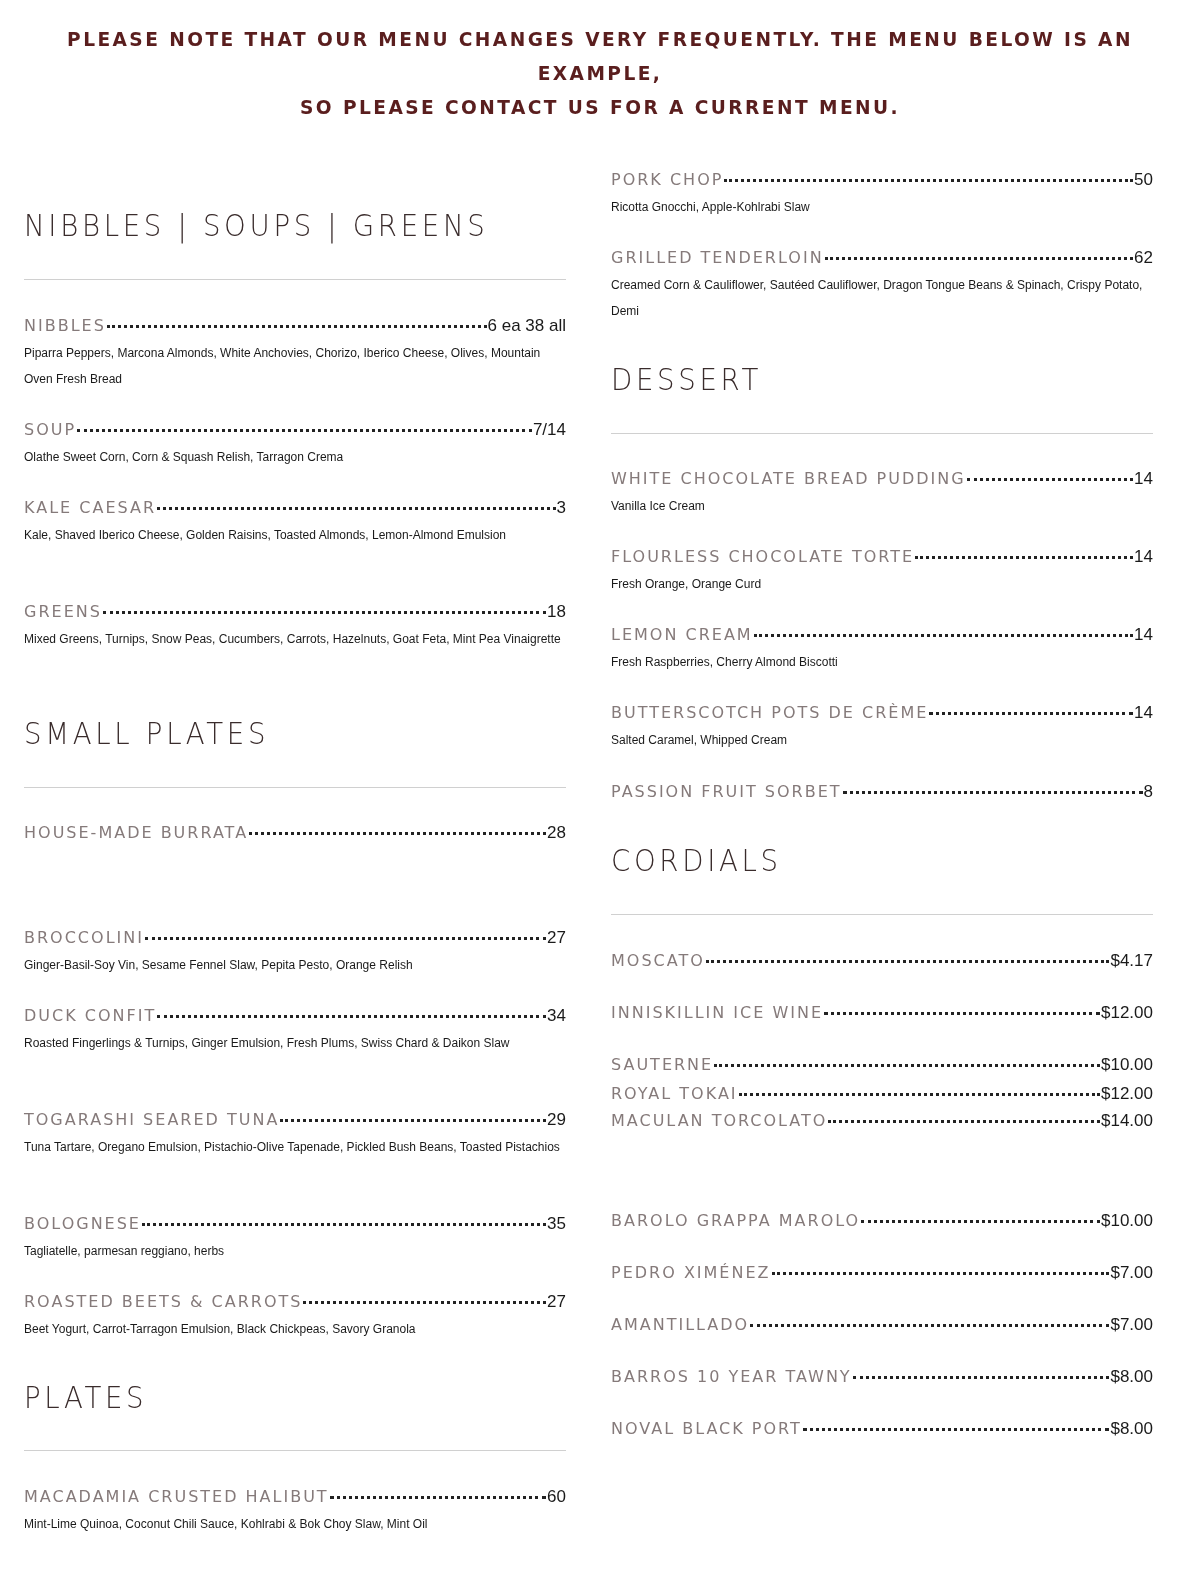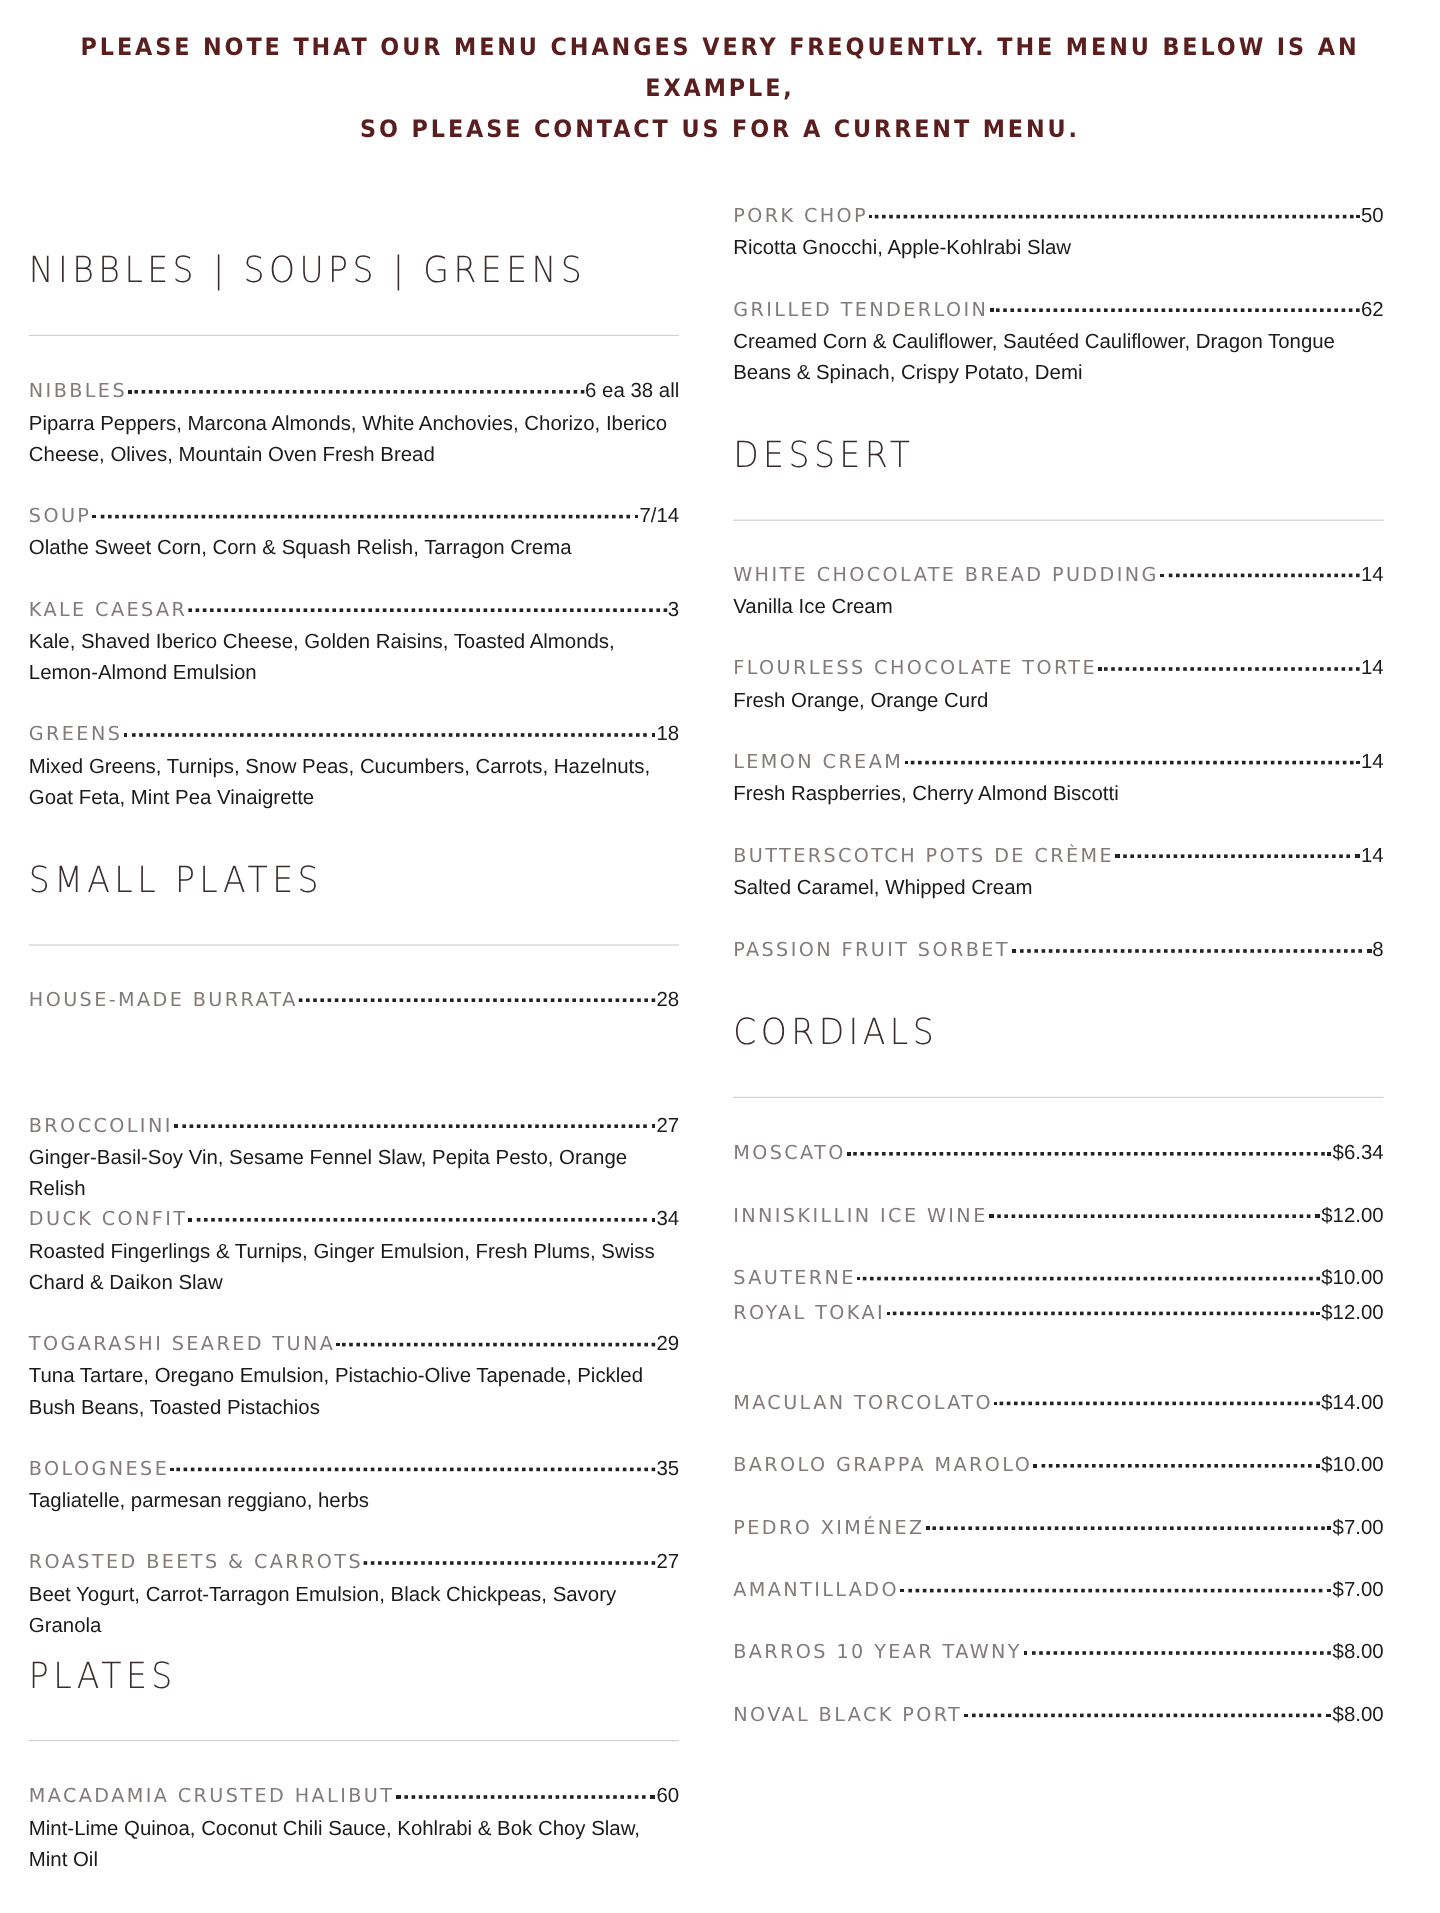--- a/index.html
+++ b/index.html
@@ -8,21 +8,21 @@
   .col { position: absolute; width: 542px; }
   .col.left { left: 24px; top: 0; }
   .col.right { left: 611px; top: 0; }
   .section-title { position: absolute; left: 0; font-size: 30px; font-weight: normal; letter-spacing: 4px; color: #3a2c2c; font-family: "DejaVu Sans", sans-serif; font-weight: 200; margin: 0; white-space: nowrap; transform: scaleX(0.92); transform-origin: 0 0; }
   .divider { position: absolute; left: 0; width: 542px; height: 0; border-top: 1px solid #d0d0d0; }
   .item { position: absolute; left: 0; width: 542px; }
   .item-line { display: flex; align-items: baseline; width: 542px; height: 22px; }
   .item-name { font-size: 16px; letter-spacing: 2px; color: #857a7a; white-space: nowrap; font-family: "DejaVu Sans", sans-serif; font-weight: 400; }
   .leader { flex: 1; margin: 0 1px; border-bottom: 3px dotted #222; transform: translateY(-3px); min-width: 10px; height: 0; }
   .item-price { font-size: 17px; font-weight: normal; color: #1a1a1a; white-space: nowrap; font-family: "Liberation Sans", sans-serif; }
-  .item-desc { font-size: 17px; line-height: 26px; color: #1a1a1a; margin-top: 2px; font-family: "Liberation Sans", sans-serif; width: 542px; }
+  .item-desc { font-size: 12px; line-height: 26px; color: #1a1a1a; margin-top: 2px; font-family: "Liberation Sans", sans-serif; width: 542px; }
 </style>
 </head>
 <body>
 
 <div class="notice">
   <div>PLEASE NOTE THAT OUR MENU CHANGES VERY FREQUENTLY. THE MENU BELOW IS AN EXAMPLE,</div>
   <div>SO PLEASE CONTACT US FOR A CURRENT MENU.</div>
 </div>
 
 <div class="col left">
@@ -202,21 +202,21 @@
       </div>
   </div>
 
   <h2 class="section-title" style="top:843px">CORDIALS</h2>
   <div class="divider" style="top:914px"></div>
 
   <div class="item" style="top:951px">
     <div class="item-line">
         <span class="item-name">MOSCATO</span>
         <span class="leader"></span>
-        <span class="item-price">$6.34</span>
+        <span class="item-price">$4.17</span>
       </div>
   </div>
   <div class="item" style="top:1003px">
     <div class="item-line">
         <span class="item-name">INNISKILLIN ICE WINE</span>
         <span class="leader"></span>
         <span class="item-price">$12.00</span>
       </div>
   </div>
   <div class="item" style="top:1055px">
@@ -226,21 +226,21 @@
         <span class="item-price">$10.00</span>
       </div>
   </div>
   <div class="item" style="top:1084px">
     <div class="item-line">
         <span class="item-name">ROYAL TOKAI</span>
         <span class="leader"></span>
         <span class="item-price">$12.00</span>
       </div>
   </div>
-  <div class="item" style="top:1159px">
+  <div class="item" style="top:1111px">
     <div class="item-line">
         <span class="item-name">MACULAN TORCOLATO</span>
         <span class="leader"></span>
         <span class="item-price">$14.00</span>
       </div>
   </div>
   <div class="item" style="top:1211px">
     <div class="item-line">
         <span class="item-name">BAROLO GRAPPA MAROLO</span>
         <span class="leader"></span>

